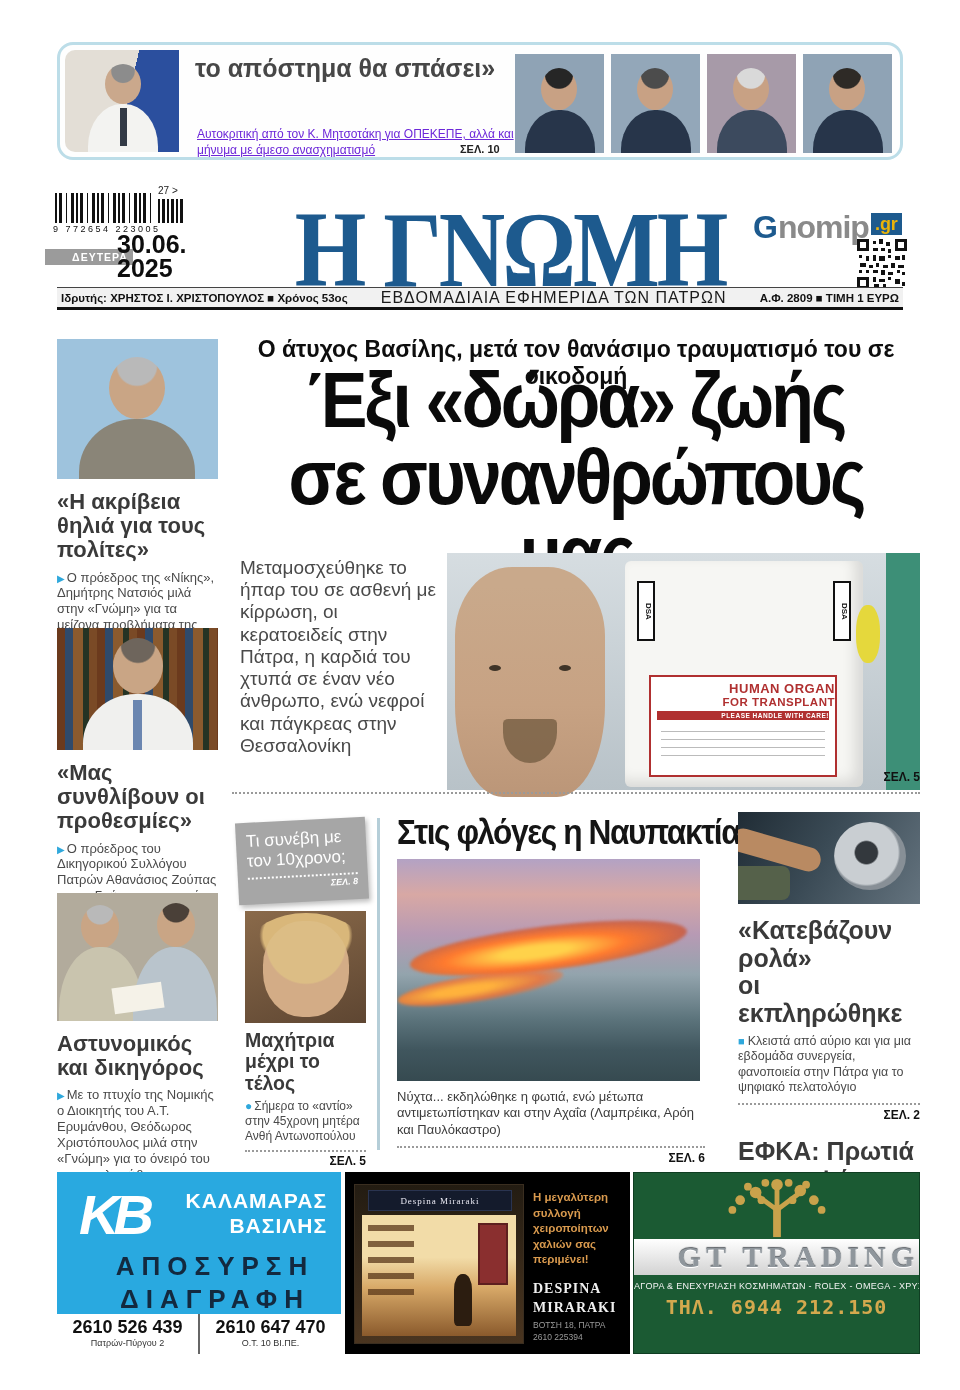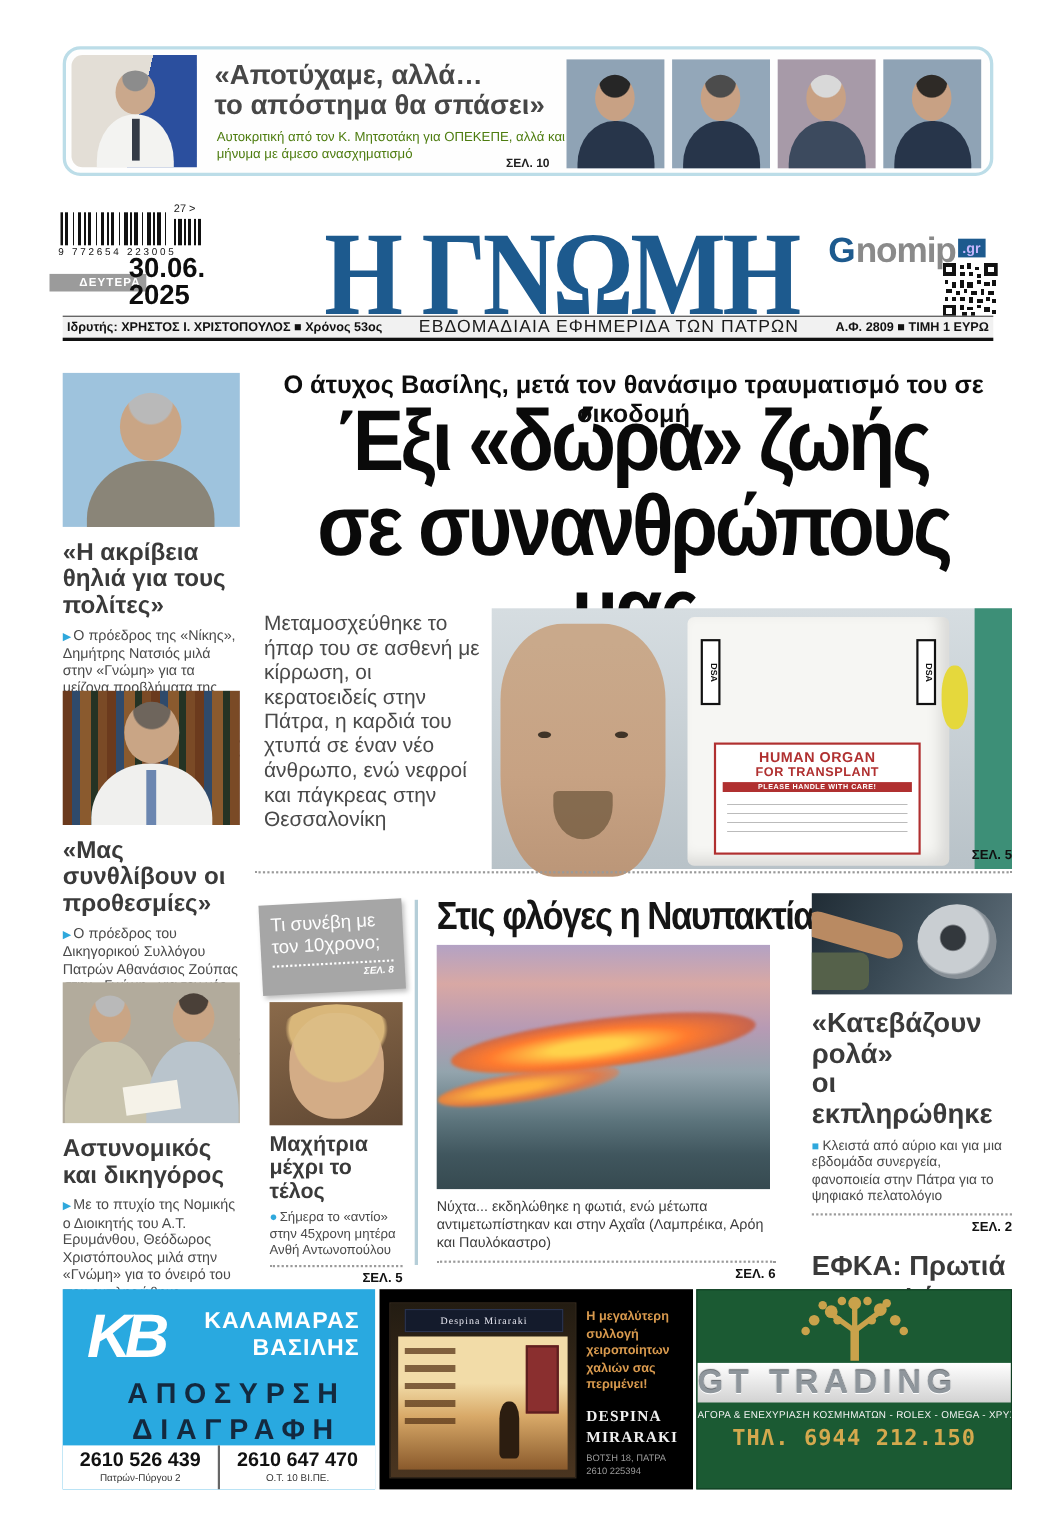--- a/index.html
+++ b/index.html
@@ -11,22 +11,22 @@
   .pageref{font-weight:bold;font-size:12px;color:#111;text-align:right;}
   .dotted{border-top:2px dotted #9a9a9a;height:0;}
 
   
   .banner{position:absolute;left:57px;top:42px;width:846px;height:118px;
           border:3px solid #bcdde8;border-radius:16px;background:#fefefe;box-sizing:border-box;}
   .banner-photo{left:5px;top:5px;width:114px;height:102px;border-radius:10px 0 0 10px;
                 background:linear-gradient(103deg,#e3ded6 0 54%,#2b4f9e 54%);}
   .banner-headline{position:absolute;left:135px;top:10px;width:350px;
                    font-weight:bold;font-size:25px;line-height:1.1;color:#474747;}
-  .banner-sub{position:absolute;left:137px;top:72px;width:330px;font-size:12px;
-              line-height:1.3;color:#4d7c0f;}
+  .banner-sub{position:absolute;left:137px;top:82px;width:330px;font-size:12px;
+              line-height:1.3;color:#6d28d9;text-decoration:underline;}
   .banner-page{position:absolute;left:400px;top:98px;font-size:11px;font-weight:bold;color:#222;}
   .banner-heads{position:absolute;right:8px;top:9px;display:flex;gap:7px;}
   .headshot{position:relative;width:89px;height:99px;overflow:hidden;}
 
   
   .masthead{position:absolute;left:45px;top:187px;width:870px;height:140px;}
   .barcode{position:absolute;left:10px;top:6px;width:96px;height:30px;background:
     repeating-linear-gradient(90deg,#111 0 2px,#fff 2px 4px,#111 4px 7px,#fff 7px 11px,#111 11px 12px,#fff 12px 16px,#111 16px 19px,#fff 19px 21px);}
   .barcode-sup{position:absolute;left:113px;top:12px;width:26px;height:24px;background:
     repeating-linear-gradient(90deg,#111 0 2px,#fff 2px 4px,#111 4px 7px,#fff 7px 9px);}
@@ -34,21 +34,21 @@
   .barcode-num{position:absolute;left:8px;top:37px;font-size:9px;letter-spacing:2.5px;color:#111;}
   .day-badge{position:absolute;left:0px;top:62px;width:66px;height:16px;background:#9b9b9b;
              color:#fff;font-weight:bold;font-size:10.5px;display:flex;align-items:center;justify-content:center;letter-spacing:1px;padding-left:22px;}
   .date{position:absolute;left:72px;top:46px;font-size:25px;font-weight:bold;line-height:0.95;color:#0d0d0d;}
   .gnomi-title{position:absolute;left:215px;top:8px;width:500px;text-align:center;
                font-family:"Liberation Serif",serif;font-weight:bold;font-size:92px;line-height:1;
                color:#1d5a8e;letter-spacing:-3px;transform:scaleY(1.18);transform-origin:top center;white-space:nowrap;}
   .site-logo{position:absolute;left:708px;top:22px;font-weight:bold;font-size:32px;white-space:nowrap;}
   .site-logo .lg-g{color:#1d5a8e;}
   .site-logo .lg-rest{color:#8a8a8a;letter-spacing:-1px;}
-  .site-logo .lg-tld{color:#c4b5fd;background:#1d5a8e;font-size:13px;padding:1px 4px;vertical-align:8px;margin-left:2px;}
+  .site-logo .lg-tld{color:#eab308;background:#1d5a8e;font-size:18px;padding:1px 4px;vertical-align:8px;margin-left:2px;}
   .qr{position:absolute;left:812px;top:52px;width:50px;height:50px;background:#fff;}
   .info-strip{position:absolute;left:12px;top:100px;width:846px;height:23px;background:#f1f1f1;
               border-top:1px solid #444;border-bottom:3px solid #111;display:flex;align-items:center;box-sizing:border-box;}
   .info-founder{font-size:11.5px;font-weight:bold;padding-left:4px;white-space:nowrap;}
   .info-tagline{flex:1;text-align:center;font-size:16px;letter-spacing:1px;color:#1a1a1a;white-space:nowrap;}
   .info-issue{font-size:11.5px;font-weight:bold;padding-right:4px;white-space:nowrap;}
 
   
   .side-art{position:absolute;left:57px;width:161px;}
   .side-photo{position:relative;width:161px;overflow:hidden;}
@@ -73,21 +73,21 @@
   .face{position:absolute;left:8px;top:14px;width:150px;height:230px;background:
         linear-gradient(180deg,#c9a98b 0 8%,#c7a283 60%,#bb9678 100%);border-radius:38% 38% 32% 32%/30% 30% 40% 40%;}
   .beard{position:absolute;left:32%;bottom:34px;width:36%;height:44px;background:#70593f;
          border-radius:10% 10% 50% 50%/10% 10% 70% 70%;opacity:.75;}
   .eye{position:absolute;width:12px;height:6px;background:#3f3428;border-radius:50%;top:98px;}
   .organ-box{position:absolute;left:178px;top:8px;width:238px;height:226px;background:#f6f6f3;
              border-radius:6px;box-shadow:inset -8px -6px 14px rgba(0,0,0,.12);}
   .dsa-label{position:absolute;width:14px;height:56px;border:2px solid #111;background:#fff;
              font-size:8px;font-weight:bold;writing-mode:vertical-rl;text-align:center;color:#111;}
   .organ-label{position:absolute;left:24px;bottom:10px;width:188px;height:102px;background:#fff;
-               border:2px solid #b03030;box-sizing:border-box;text-align:center;}
+               border:2px solid #b03030;box-sizing:border-box;text-align:right;}
   .organ-l1{font-size:13px;font-weight:bold;color:#b03030;margin-top:4px;letter-spacing:.5px;}
   .organ-l2{font-size:11.5px;font-weight:bold;color:#b03030;letter-spacing:.5px;}
   .organ-strip{margin:3px 6px 0 6px;background:#b03030;color:#fff;font-size:6.5px;font-weight:bold;padding:1px 0;letter-spacing:.5px;}
   .organ-lines{margin:4px 10px 0 10px;height:36px;background:
         repeating-linear-gradient(180deg,transparent 0 7px,#bbb 7px 8px);}
   .paddle{position:absolute;right:40px;top:52px;width:24px;height:58px;background:#e5d83c;border-radius:45%;}
   .main-pageref{position:absolute;left:232px;top:770px;width:688px;}
   .main-divider{position:absolute;left:232px;top:792px;width:688px;}
 
   
@@ -169,21 +169,21 @@
       repeating-linear-gradient(180deg,rgba(90,55,25,.75) 0 6px,transparent 6px 16px);}
   .ad2-tag{position:absolute;left:188px;top:18px;width:90px;color:#d99a4e;font-weight:bold;
            font-size:11.5px;line-height:1.35;}
   .ad2-brand{position:absolute;left:188px;top:108px;color:#efefef;font-family:"Liberation Serif",serif;
              font-size:14px;letter-spacing:1px;line-height:1.35;font-weight:bold;}
   .ad2-addr{position:absolute;left:188px;top:148px;color:#9a9a9a;font-size:8.5px;line-height:1.4;}
 
   .ad3{position:absolute;left:633px;top:1172px;width:287px;height:182px;background:#1b5a33;overflow:hidden;
        border:1px solid #0f3d22;box-sizing:border-box;}
   .gt-band{position:absolute;left:0;top:66px;width:100%;height:36px;
-           background:linear-gradient(180deg,#ffffff,#d2d2d2);display:flex;align-items:center;justify-content:flex-start;}
+           background:linear-gradient(180deg,#ffffff,#d2d2d2);display:flex;align-items:center;justify-content:flex-end;font-family:Liberation Serif, serif;}
   .gt-name{font-weight:bold;font-size:30px;letter-spacing:5px;color:#8f969c;
            text-shadow:0 1px 0 #fff,0 -1px 1px #5c6166;white-space:nowrap;}
   .gt-services{position:absolute;left:0;top:108px;width:100%;text-align:center;color:#f2f2f2;
                font-size:9px;letter-spacing:.3px;white-space:nowrap;}
   .gt-phone{position:absolute;left:0;top:122px;width:100%;text-align:center;color:#d4a94e;
             font-family:"DejaVu Sans Mono",monospace;font-weight:bold;font-size:20px;letter-spacing:1px;}
   .gt-strip{position:absolute;left:10px;right:10px;bottom:7px;height:34px;text-align:center;
             background:linear-gradient(90deg,#7a5a22,#ecd184 30%,#c8a24b 70%,#7a5a22);padding-top:3px;box-sizing:border-box;}
   .gt-addr1{color:#1b4a2c;font-weight:bold;font-size:13px;letter-spacing:2px;}
   .gt-addr2{color:#1b4a2c;font-weight:bold;font-size:11px;letter-spacing:2px;}
@@ -193,21 +193,20 @@
 
 <div id="page">
 
   <section class="banner">
     <div class="photo banner-photo">
       <div class="head" style="left:40px;top:14px;width:36px;height:40px;background:radial-gradient(circle at 50% 18%,#8c8c8c 0 30%,#caa88c 33%);"></div>
       <div class="torso" style="left:23px;top:54px;width:70px;height:50px;background:#f3f3f1;"></div>
       <div style="position:absolute;left:55px;top:58px;width:7px;height:38px;background:#333a46;"></div>
     </div>
     <div class="banner-headline">
-      <div>«Αποτύχαμε, αλλά…</div>
       <div>το απόστημα θα σπάσει»</div>
     </div>
     <div class="banner-sub">Αυτοκριτική από τον Κ. Μητσοτάκη για ΟΠΕΚΕΠΕ, αλλά και μήνυμα με άμεσο ανασχηματισμό</div>
     <div class="banner-page">ΣΕΛ. 10</div>
     <div class="banner-heads">
       <div class="headshot" style="background:#8fa3b5;">
         <div class="head" style="left:26px;top:14px;width:36px;height:42px;background:radial-gradient(circle at 50% 16%,#262626 0 34%,#c8a184 37%);"></div>
         <div class="torso" style="left:10px;top:56px;width:70px;height:46px;background:#27354a;"></div>
       </div>
       <div class="headshot" style="background:#93a7b9;">

